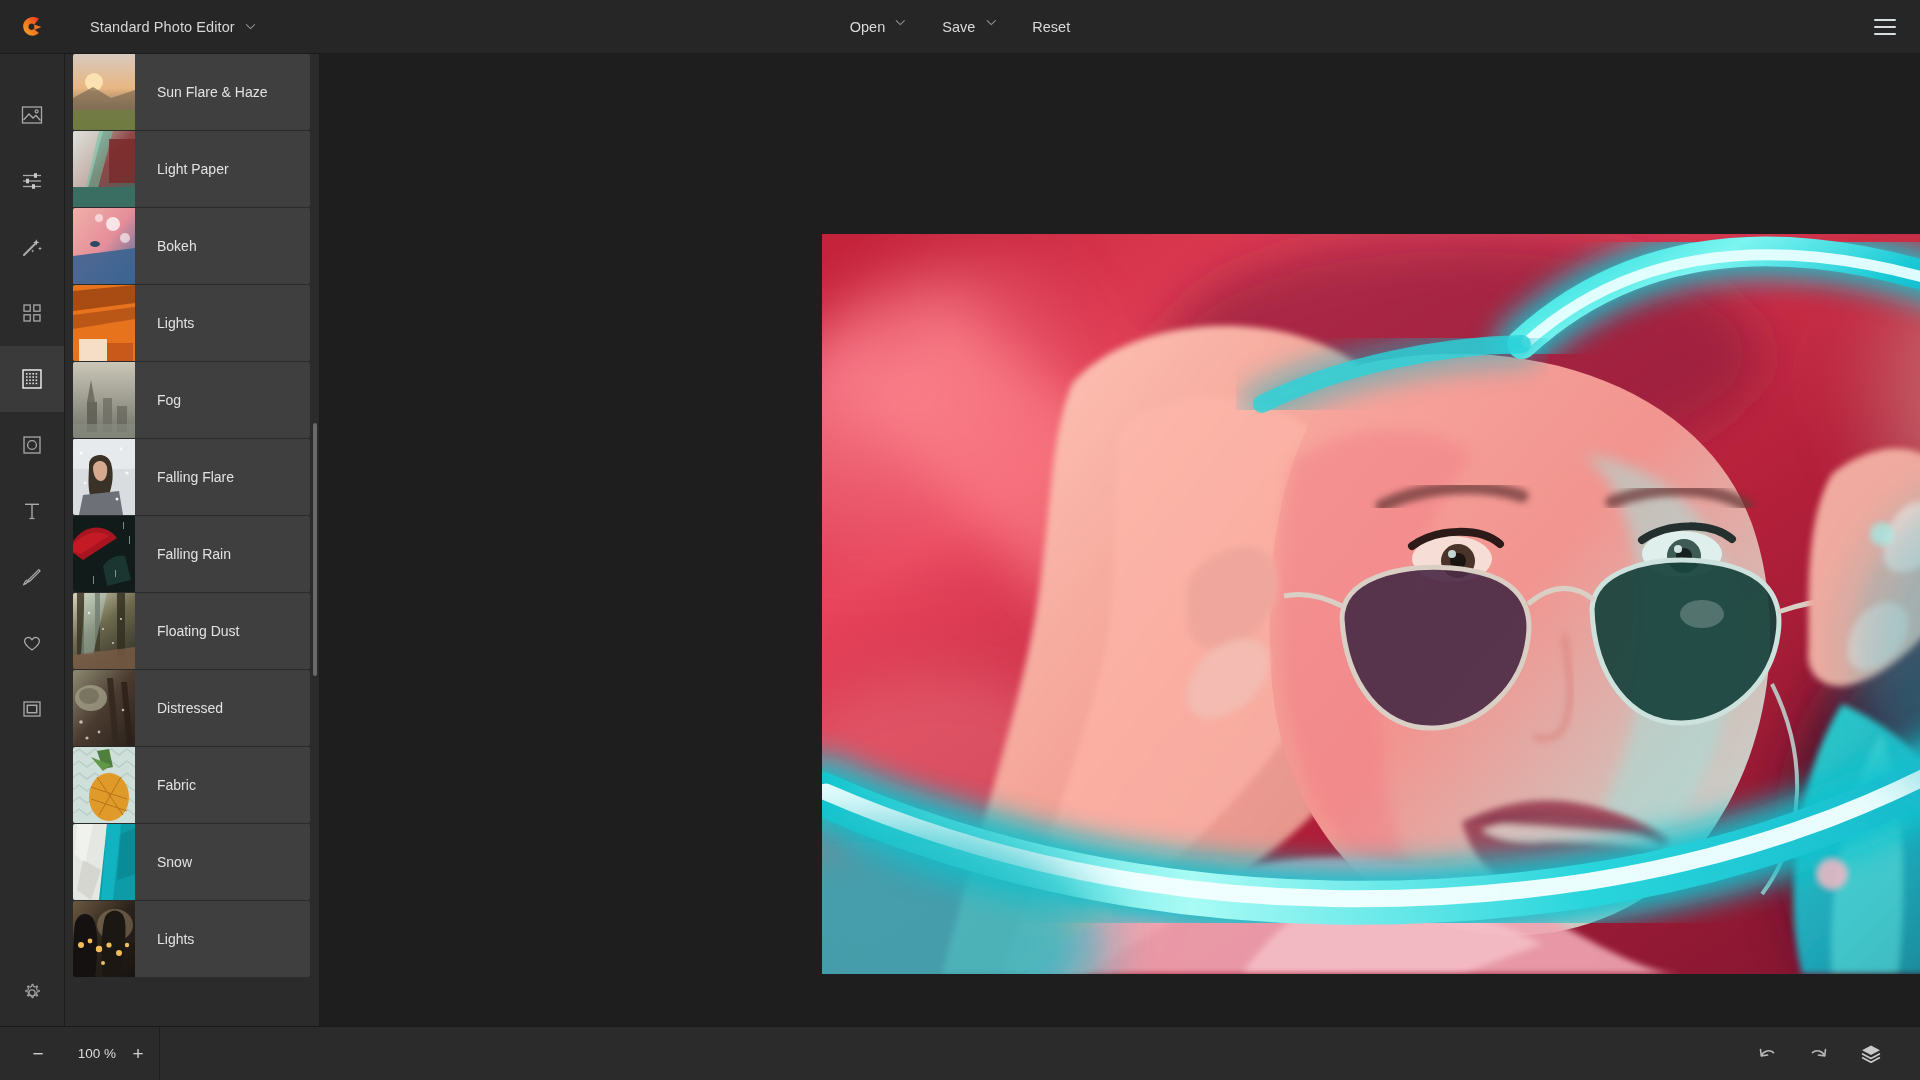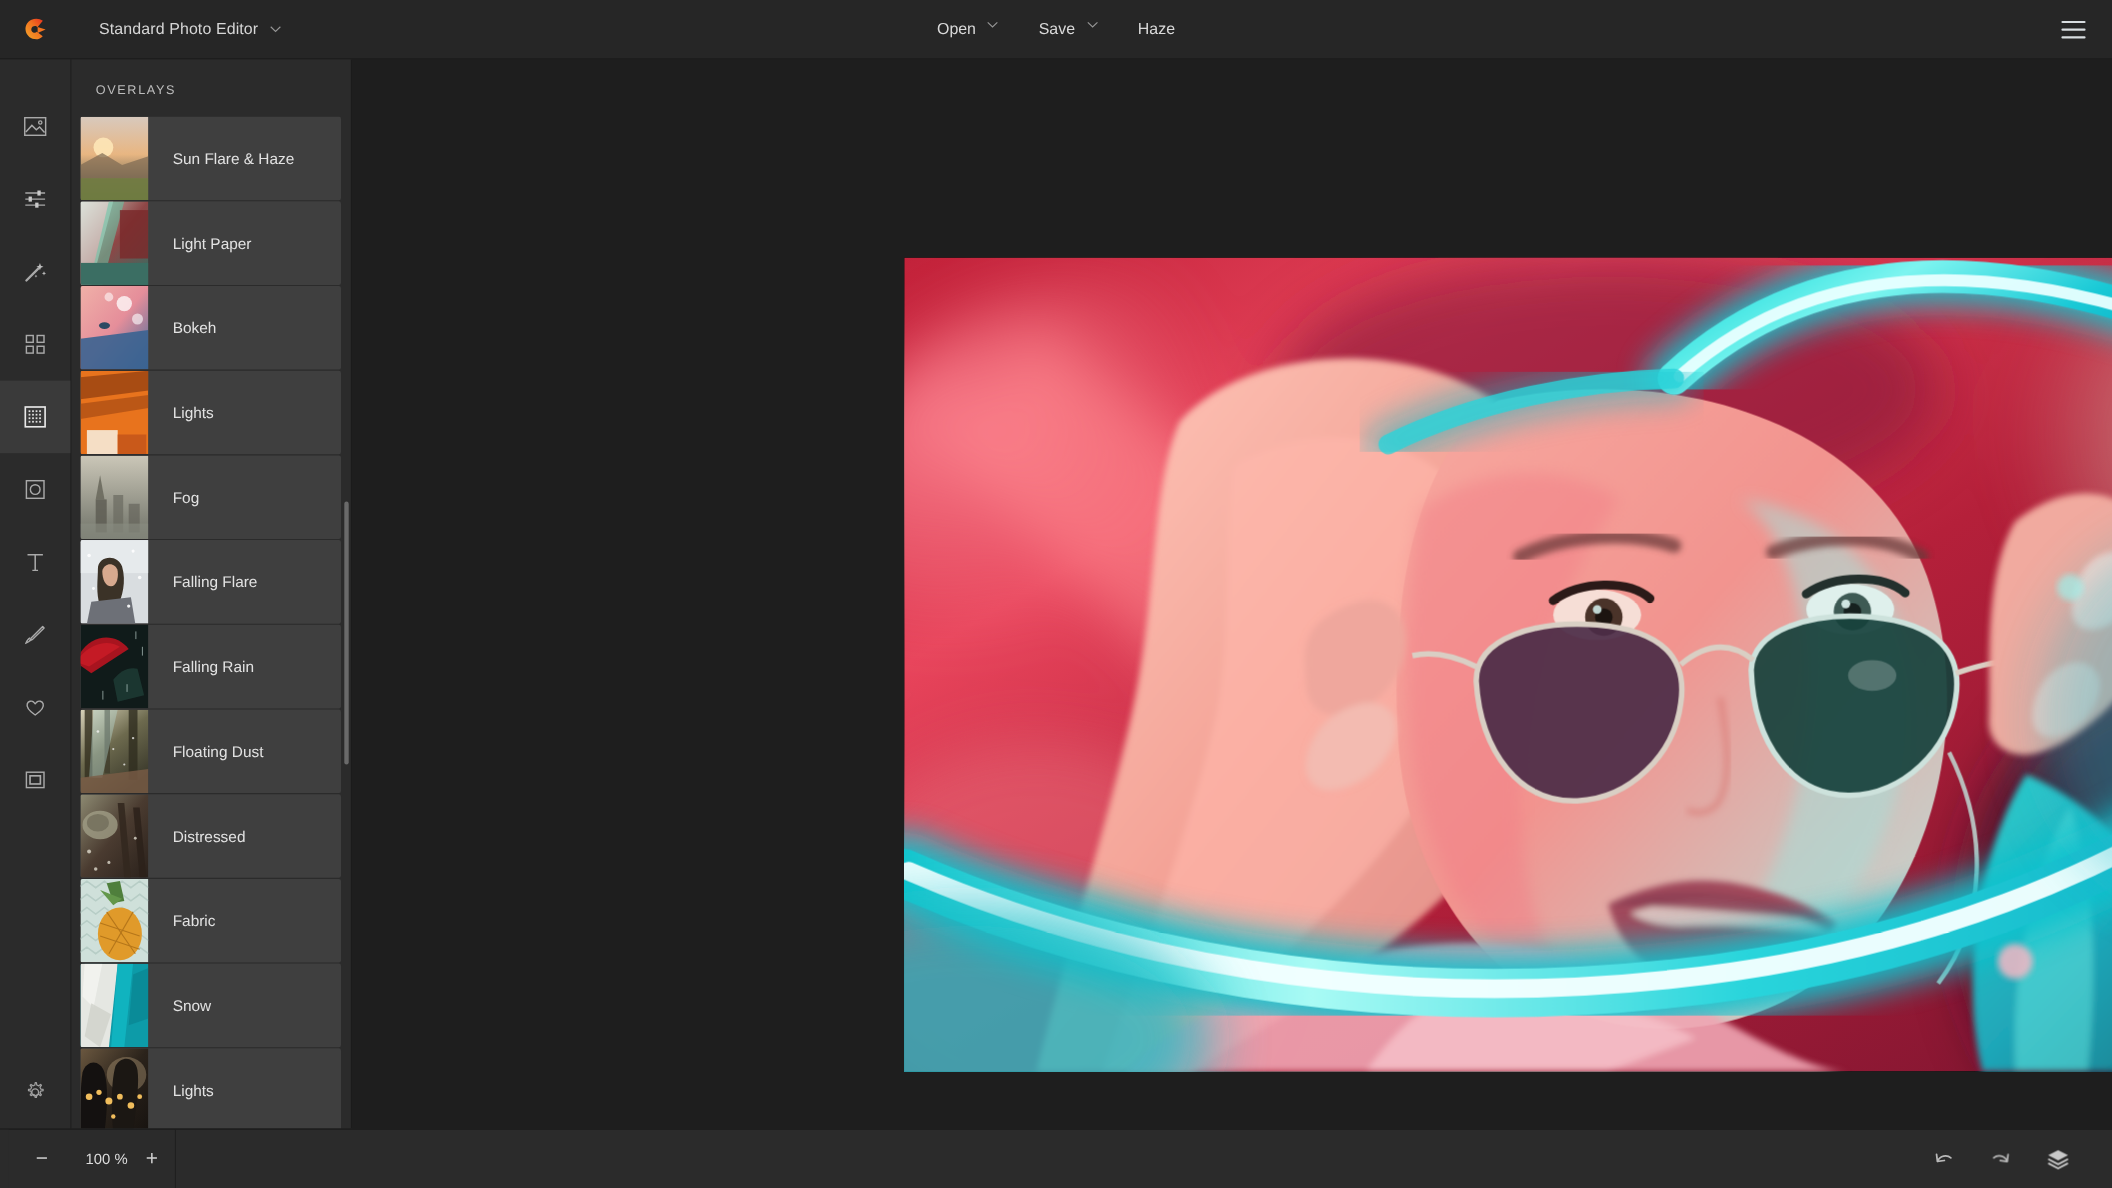--- a/index.html
+++ b/index.html
@@ -170,21 +170,21 @@
           <path d="M1 1.5 L6 6.3 L11 1.5" fill="none" stroke="#b9b9b9" stroke-width="1.2"></path>
         </svg>
       </div>
       <div class="topnav-item">
         <span>Save</span>
         <svg class="chev" viewBox="0 0 12 8">
           <path d="M1 1.5 L6 6.3 L11 1.5" fill="none" stroke="#b9b9b9" stroke-width="1.2"></path>
         </svg>
       </div>
       <div class="topnav-item">
-        <span>Haze</span>
+        <span>Reset</span>
       </div>
     </div>
 
     <div class="hamburger">
       <span></span>
       <span></span>
       <span></span>
     </div>
   </div>
 
@@ -297,21 +297,20 @@
           <circle cx="11" cy="11" r="3.1" fill="none" stroke="#a0a0a0" stroke-width="1.3"></circle>
           <path d="M11 2.3 l1.1 0 0.35 2.1 1.7 0.72 1.72 -1.28 0.78 0.78 -1.28 1.72 0.72 1.7 2.1 0.35 0 1.1
                    -2.1 0.35 -0.72 1.7 1.28 1.72 -0.78 0.78 -1.72 -1.28 -1.7 0.72 -0.35 2.1 -1.1 0
                    -0.35 -2.1 -1.7 -0.72 -1.72 1.28 -0.78 -0.78 1.28 -1.72 -0.72 -1.7 -2.1 -0.35 0 -1.1
                    2.1 -0.35 0.72 -1.7 -1.28 -1.72 0.78 -0.78 1.72 1.28 1.7 -0.72 z" fill="none" stroke="#a0a0a0" stroke-width="1.15" stroke-linejoin="round"></path>
         </svg>
       </div>
     </div>
 
     <div class="panel">
-      <div class="panel-title">OVERLAYS</div>
       <div class="panel-list" id="overlay-list">
         <div class="ov-item">
             <div class="ov-thumb"><svg width="62" height="76" viewBox="0 0 62 76" preserveAspectRatio="none">
                 <defs>
                   <linearGradient id="t0" x1="0" y1="0" x2="0" y2="1">
                     <stop offset="0" stop-color="#d8c9bd"></stop>
                     <stop offset="0.45" stop-color="#e8b682"></stop>
                     <stop offset="0.72" stop-color="#8c7b5e"></stop>
                     <stop offset="1" stop-color="#6d7a46"></stop>
                   </linearGradient>

